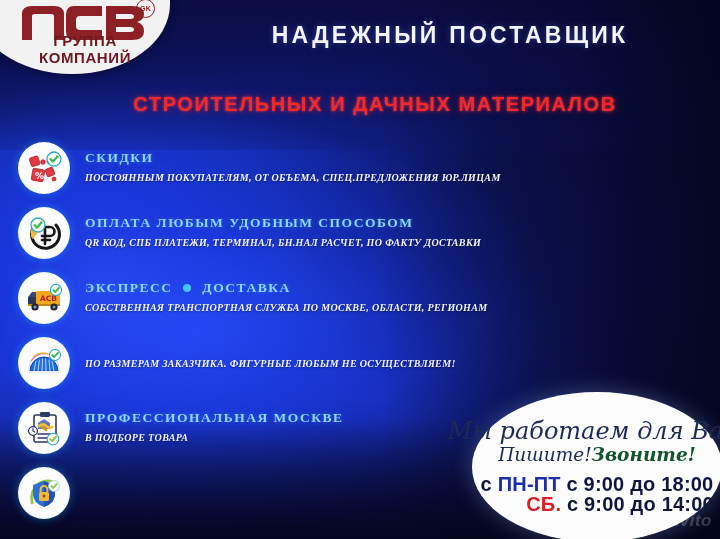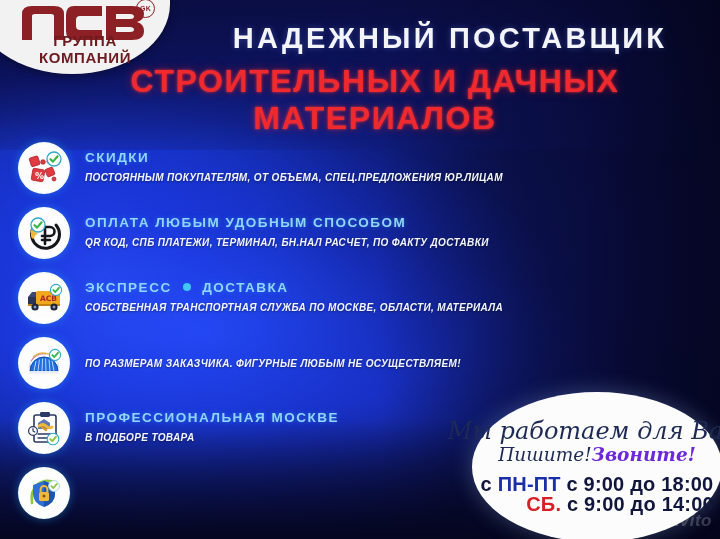--- a/index.html
+++ b/index.html
@@ -72,29 +72,29 @@
     text-align:center;
     color:#6d1b20;font-size:15px;font-weight:bold;
     letter-spacing:.6px;
   }
 
   
   .headline{
     position:absolute;left:180px;top:22px;width:540px;
     text-align:center;
     color:#f4f5fb;
-    font-size:29px;font-weight:bold;
+    font-size:23px;font-weight:bold;
     letter-spacing:3.2px;
     text-shadow:0 0 6px rgba(120,150,255,.35);
   }
   .subhead{
-    position:absolute;left:30px;top:63px;width:690px;
+    position:absolute;left:30px;top:93px;width:690px;
     text-align:center;
     color:#f0292e;
-    font-size:32px;font-weight:bold;
+    font-size:20px;font-weight:bold;
     letter-spacing:1.6px;
     text-shadow:0 0 10px rgba(210,20,30,.55),0 0 3px rgba(255,70,70,.8);
   }
 
   
   .features{
     position:absolute;left:0;top:135px;width:720px;
   }
   .frow{
     position:relative;
@@ -114,20 +114,21 @@
   }
   .fico .disc{
     width:42px;height:42px;border-radius:50%;
     background:#fdfdfd;
     display:flex;align-items:center;justify-content:center;
     overflow:hidden;
   }
   .fico svg{display:block;}
   .ftext{
     margin-left:15px;
+    font-family:Liberation Serif, serif;
   }
   .ftitle{
     color:#8fd6f7;
     font-size:13.5px;font-weight:bold;
     letter-spacing:1.5px;
     line-height:17px;
     text-shadow:0 0 5px rgba(60,150,255,.5);
   }
   .fdot{
     display:inline-block;
@@ -169,21 +170,21 @@
   }
   .ov-l2{
     font-family:"DejaVu Serif",serif;
     font-style:italic;
     font-size:18.5px;
     line-height:22px;
     margin-bottom:8px;
     white-space:nowrap;
   }
   .ov-write{color:#1d2a55;}
-  .ov-call{color:#6d28d9;font-weight:bold;}
+  .ov-call{color:#14532d;font-weight:bold;}
   .ov-l3,.ov-l4{
     color:#10163c;
     font-size:20px;font-weight:bold;
     line-height:20px;
     letter-spacing:.2px;
     white-space:nowrap;
   }
   .ov-l4{padding-left:46px;}
   .ov-pnpt{color:#1b2fa8;}
   .ov-sb{color:#d81f26;}
@@ -295,21 +296,21 @@
             <path d="M29.3 12.1 L31.3 14 L34.9 9.8" fill="none" stroke="#39b54a" stroke-width="1.9" stroke-linecap="round" stroke-linejoin="round"></path>
           </svg>
         </div>
       </div>
       <div class="ftext">
         <div class="ftitle">
           <span>ЭКСПРЕСС</span>
           <span class="fdot"></span>
           <span>ДОСТАВКА</span>
         </div>
-        <div class="fdesc">СОБСТВЕННАЯ ТРАНСПОРТНАЯ СЛУЖБА ПО МОСКВЕ, ОБЛАСТИ, МАТЕРИАЛА</div>
+        <div class="fdesc">СОБСТВЕННАЯ ТРАНСПОРТНАЯ СЛУЖБА ПО МОСКВЕ, ОБЛАСТИ, РЕГИОНАМ</div>
       </div>
     </div>
 
     <div class="frow">
       <div class="fico">
         <div class="disc">
           <svg width="40" height="40" viewBox="0 0 40 40">
             <g fill="none" stroke="#d9dce6" stroke-width="1.1">
               <path d="M5 26 A15 15 0 0 1 35 26"></path>
               <path d="M8 26 A12 12 0 0 1 32 26"></path>

